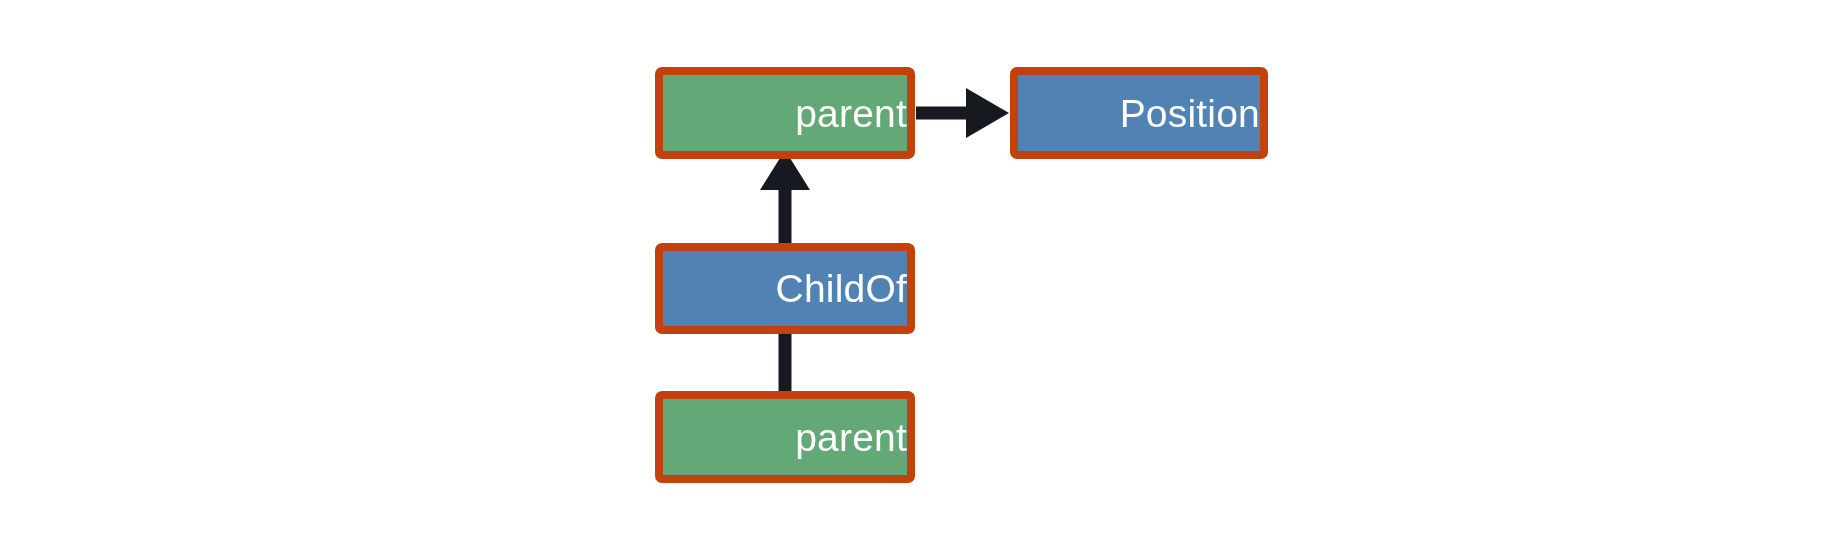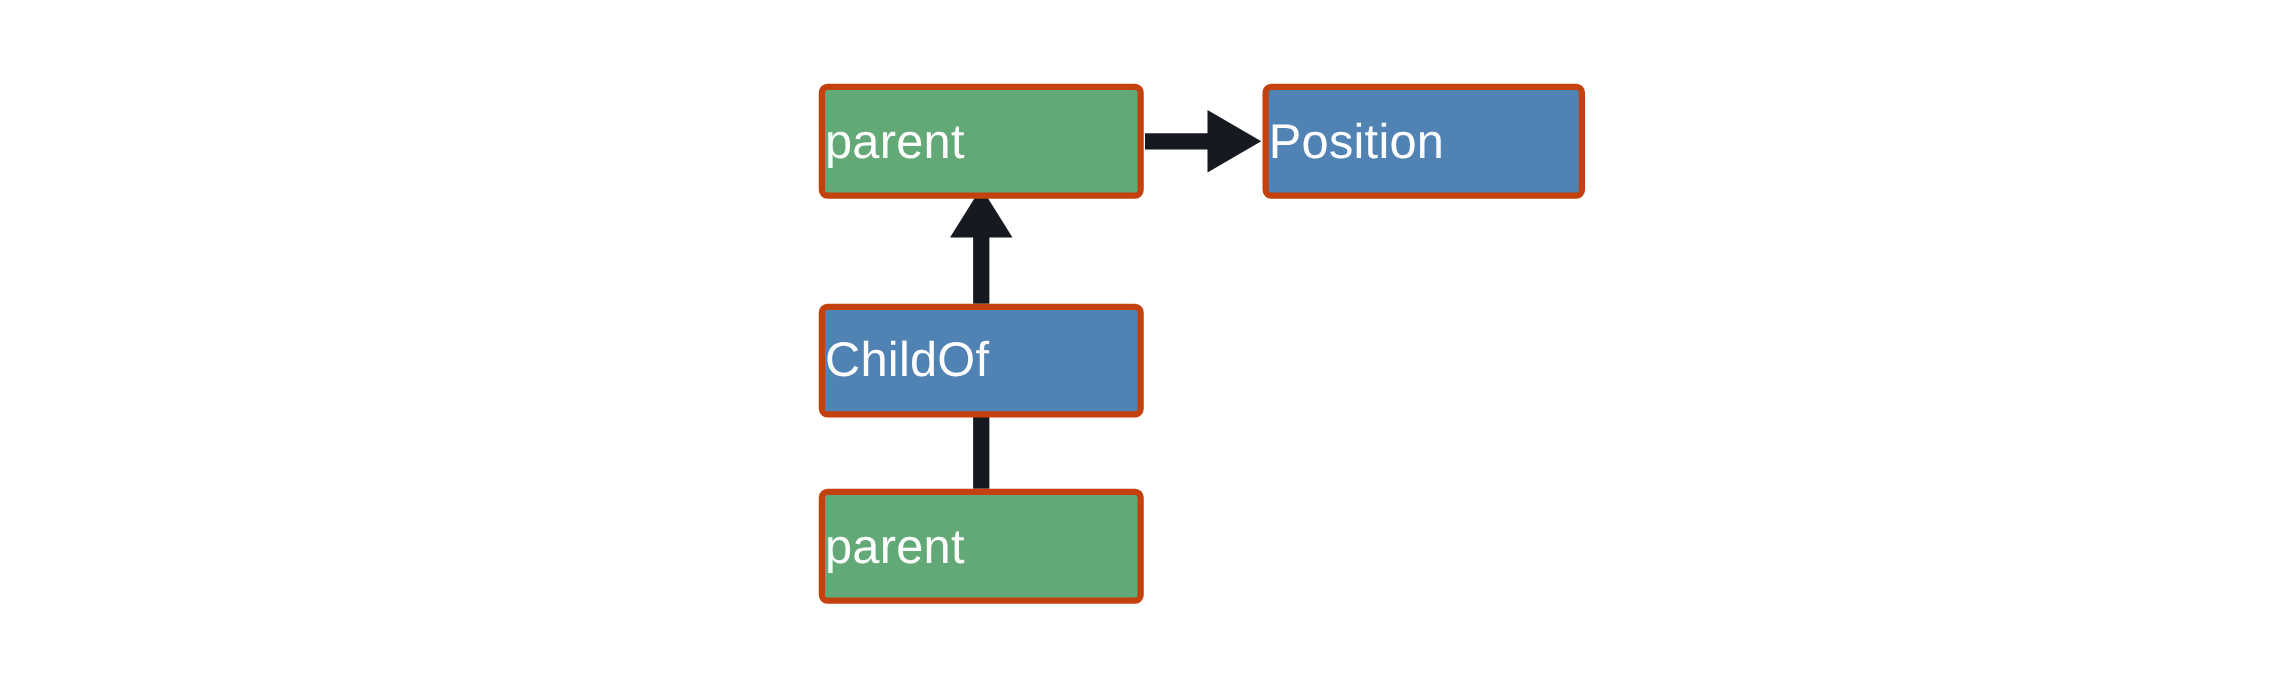--- a/index.html
+++ b/index.html
@@ -14,25 +14,25 @@
   #canvas {
     position: relative;
     width: 1830px;
     height: 548px;
     background: #ffffff;
     overflow: hidden;
   }
   .node {
     position: absolute;
     box-sizing: border-box;
-    border: 5px solid #c2410c;
+    border: 8px solid #c2410c;
     border-radius: 7px;
     display: flex;
     align-items: center;
-    justify-content: flex-start;
+    justify-content: flex-end;
     user-select: none;
   }
   .node-label {
     color: #fdfdfd;
     font-size: 39px;
     line-height: 1;
     letter-spacing: 0.2px;
     white-space: nowrap;
   }
   .node.entity { background: #63a877; }

